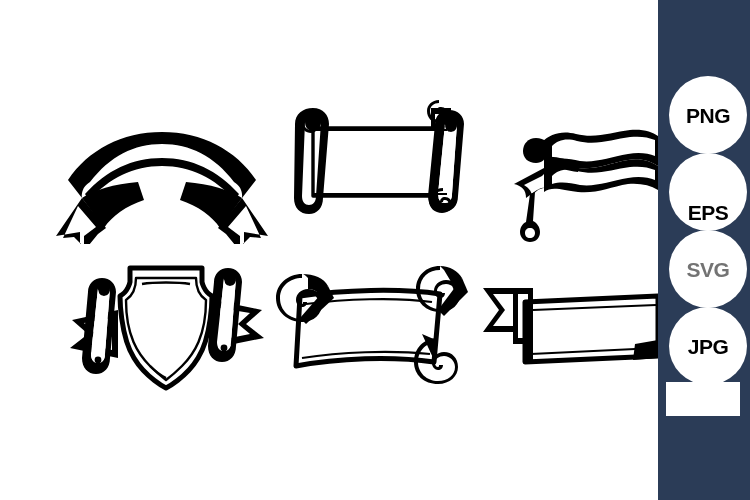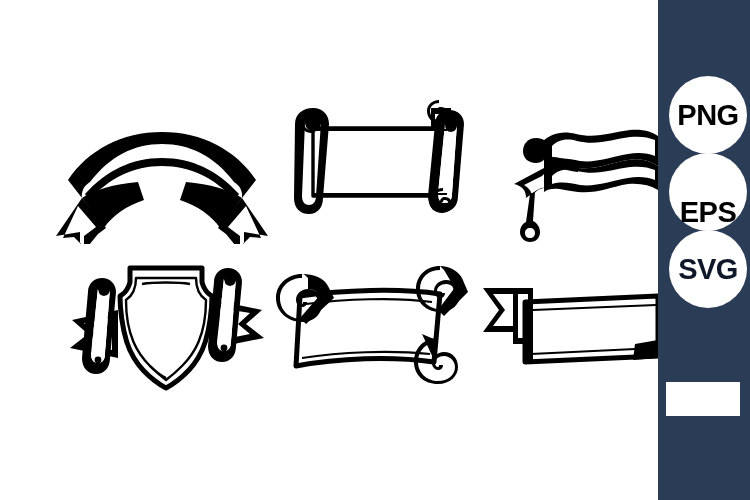--- a/index.html
+++ b/index.html
@@ -44,21 +44,21 @@
     height: 78px;
     border-radius: 50%;
     background: #ffffff;
     display: flex;
     align-items: center;
     justify-content: center;
   }
   .badge-label {
     font-family: "Liberation Sans", sans-serif;
     font-weight: bold;
-    font-size: 29px;
+    font-size: 21px;
     letter-spacing: -0.5px;
     color: #000000;
     line-height: 1;
     user-select: none;
   }
   .badge-blank {
     position: absolute;
     left: 8px;
     top: 382px;
     width: 74px;
@@ -247,23 +247,26 @@
 
     <div class="badge" style="top: 76px; background: rgb(255, 255, 255);">
       <span class="badge-label" style="color: rgb(0, 0, 0);">PNG</span>
     </div>
 
     <div class="badge" style="top: 153px; background: rgb(255, 255, 255);">
       <span class="badge-label" style="color: rgb(0, 0, 0); margin-top: 41px;">EPS</span>
     </div>
 
     <div class="badge" style="top: 230px; background: rgb(255, 255, 255);">
-      <span class="badge-label" style="color: #0f172a;">SVG</span>
-    </div>
-
+      <span class="badge-label" style="color: #737373;">SVG</span>
+    </div>
+
+    <div class="badge" style="top: 307px; background: rgb(255, 255, 255);">
+      <span class="badge-label" style="color: rgb(0, 0, 0);">JPG</span>
+    </div>
 
     <div class="badge-blank">
       <span></span>
     </div>
 
   </div>
 
 </div>
 
 </body></html>

